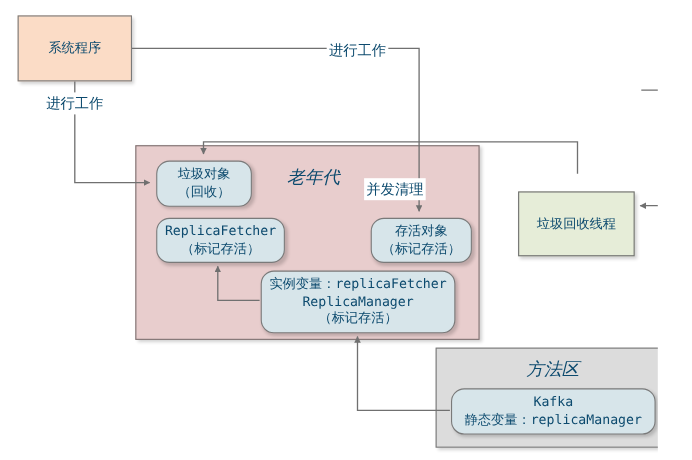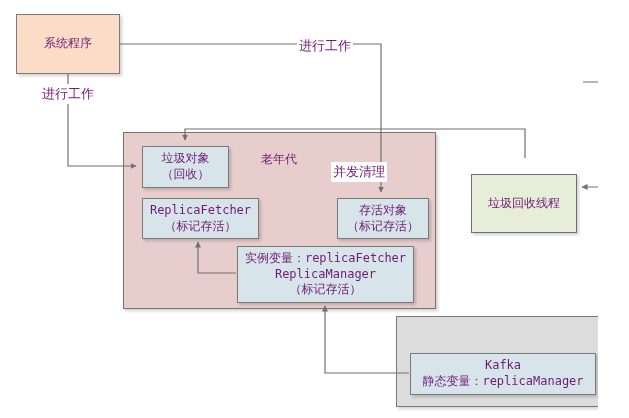--- a/index.html
+++ b/index.html
@@ -1,21 +1,21 @@
 <!DOCTYPE html>
 <html><head>
 <meta charset="utf-8">
 <style>
   html,body{margin:0;padding:0;background:#ffffff;}
   #stage{
     position:relative;
     width:598px;height:418px;
     background:#ffffff;
     font-family:"DejaVu Sans Mono","Liberation Mono",monospace;
-    color:#701a75;
+    color:#0c4a6e;
     overflow:hidden;
   }
   .box{
     position:absolute;
     box-sizing:border-box;
     border:1px solid #7a7a7a;
     display:flex;
     flex-direction:column;
     align-items:center;
     justify-content:center;
@@ -28,27 +28,28 @@
   .container-box{
     position:absolute;
     box-sizing:border-box;
     border:1px solid #7a7a7a;
     box-shadow:2px 2px 3px rgba(0,0,0,0.18);
     z-index:0;
   }
   .peach{background:#fbdcc6;}
   .rose{background:#d9a7a2;border-color:#4f4f4f;}
   .pinkc{background:#e8cdcd;border-color:#7d7070;}
-  .blue{background:#d7e5ea;}
+  .blue{background:#d7e5ea;border-radius:12px;}
   .green{background:#e6edd8;border-color:#6e6e6e;}
   .grayc{background:#dcdcdc;}
   .region-label{
     position:absolute;
-    font-size:12px;
+    font-size:16px;
     z-index:1;
+    font-style:italic;
   }
   .edge-label{
     position:absolute;
     background:#ffffff;
     font-size:13px;
     padding:1px 2px;
     z-index:3;
     white-space:nowrap;
   }
   #connectors{
@@ -97,20 +98,21 @@
     </div>
 
     <div class="box blue" style="left:113px;top:113px;width:177px;height:57px;">
       <div>实例变量：replicaFetcher</div>
       <div>ReplicaManager</div>
       <div>（标记存活）</div>
     </div>
   </div>
 
   <div class="container-box grayc" style="left:396px;top:316px;width:213px;height:91px;">
+    <div class="region-label" style="left:0;top:9px;width:100%;text-align:center;">方法区</div>
 
     <div class="box blue" style="left:13px;top:36px;width:186px;height:42px;">
       <div>Kafka</div>
       <div>静态变量：replicaManager</div>
     </div>
   </div>
 
   <svg id="connectors" viewBox="0 0 629 418">
     <defs>
       <marker id="arrow" markerWidth="8" markerHeight="8" refX="5.5" refY="3" orient="auto" markerUnits="userSpaceOnUse">

